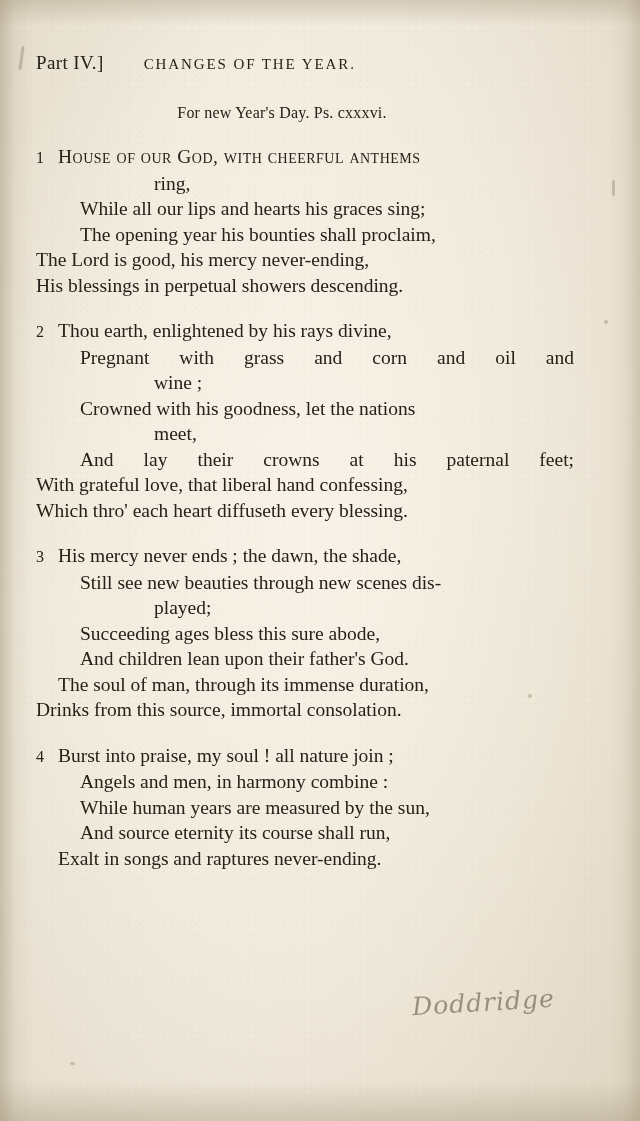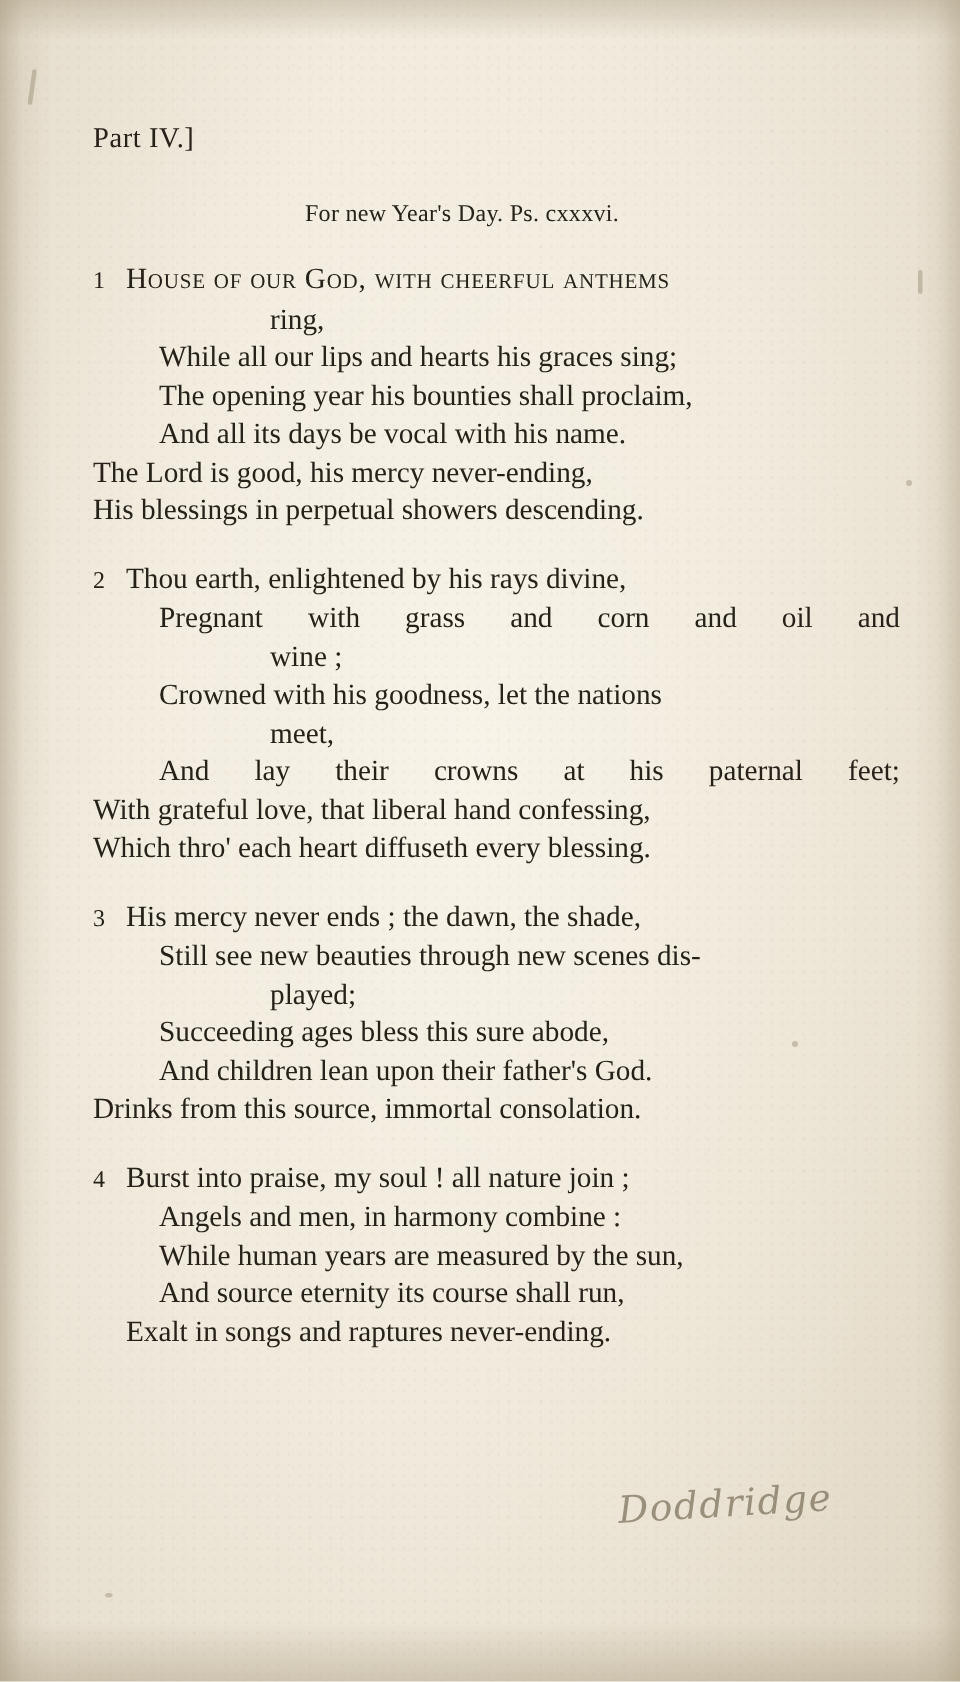--- a/index.html
+++ b/index.html
@@ -59,24 +59,23 @@
     pointer-events: none;
   }
   .speck {
     position: absolute;
     border-radius: 50%;
     background: rgba(110,95,70,0.30);
     pointer-events: none;
   }
   .content {
     position: absolute;
-    left: 62px;
+    left: 36px;
     top: 52px;
     width: 540px;
-    margin-top: 30px;
   }
 
   
   .runhead {
     display: flex;
     align-items: baseline;
     gap: 22px;
     height: 26px;
     margin-bottom: 26px;
   }
@@ -178,31 +177,31 @@
 <div class="speck" style="left:20px;top:46px;width:3px;height:24px;border-radius:2px;transform:rotate(8deg);"></div>
 <div class="speck" style="left:612px;top:180px;width:3px;height:16px;border-radius:2px;"></div>
 <div class="speck" style="left:604px;top:320px;width:4px;height:4px;"></div>
 <div class="speck" style="left:528px;top:694px;width:4px;height:4px;"></div>
 <div class="speck" style="left:70px;top:1062px;width:5px;height:3px;"></div>
 
 <div class="content">
 
   <div class="runhead">
     <span class="part">Part IV.]</span>
+    <span class="title">CHANGES OF THE YEAR.</span>
   </div>
 
 
   <div class="hymn-sub">For new Year's Day. Ps. cxxxvi.</div>
 
   <div class="stanza">
     <div class="line i0"><span class="ln-num">1</span><span class="smallcaps">House of our God, with cheerful anthems</span></div>
     <div class="line i4">ring,</div>
     <div class="line i2">While all our lips and hearts his graces sing;</div>
     <div class="line i2">The opening year his bounties shall proclaim,</div>
-    <div class="line i2">And all its days be vocal with his name.</div>
     <div class="line i0">The Lord is good, his mercy never-ending,</div>
     <div class="line i0">His blessings in perpetual showers descending.</div>
   </div>
 
   <div class="stanza">
     <div class="line i0"><span class="ln-num">2</span><span>Thou earth, enlightened by his rays divine,</span></div>
     <div class="i2">
         <span class="justify">Pregnant with grass and corn and oil and</span>
       </div>
     <div class="line i4">wine ;</div>
@@ -214,20 +213,21 @@
     <div class="line i0">With grateful love, that liberal hand confessing,</div>
     <div class="line i0">Which thro' each heart diffuseth every blessing.</div>
   </div>
 
   <div class="stanza">
     <div class="line i0"><span class="ln-num">3</span><span>His mercy never ends ; the dawn, the shade,</span></div>
     <div class="line i2">Still see new beauties through new scenes dis-</div>
     <div class="line i4">played;</div>
     <div class="line i2">Succeeding ages bless this sure abode,</div>
     <div class="line i2">And children lean upon their father's God.</div>
+    <div class="line i1">The soul of man, through its immense duration,</div>
     <div class="line i0">Drinks from this source, immortal consolation.</div>
   </div>
 
   <div class="stanza">
     <div class="line i0"><span class="ln-num">4</span><span>Burst into praise, my soul ! all nature join ;</span></div>
     <div class="line i2">Angels and men, in harmony combine :</div>
     <div class="line i2">While human years are measured by the sun,</div>
     <div class="line i2">And source eternity its course shall run,</div>
     <div class="line i1">Exalt in songs and raptures never-ending.</div>
   </div>

